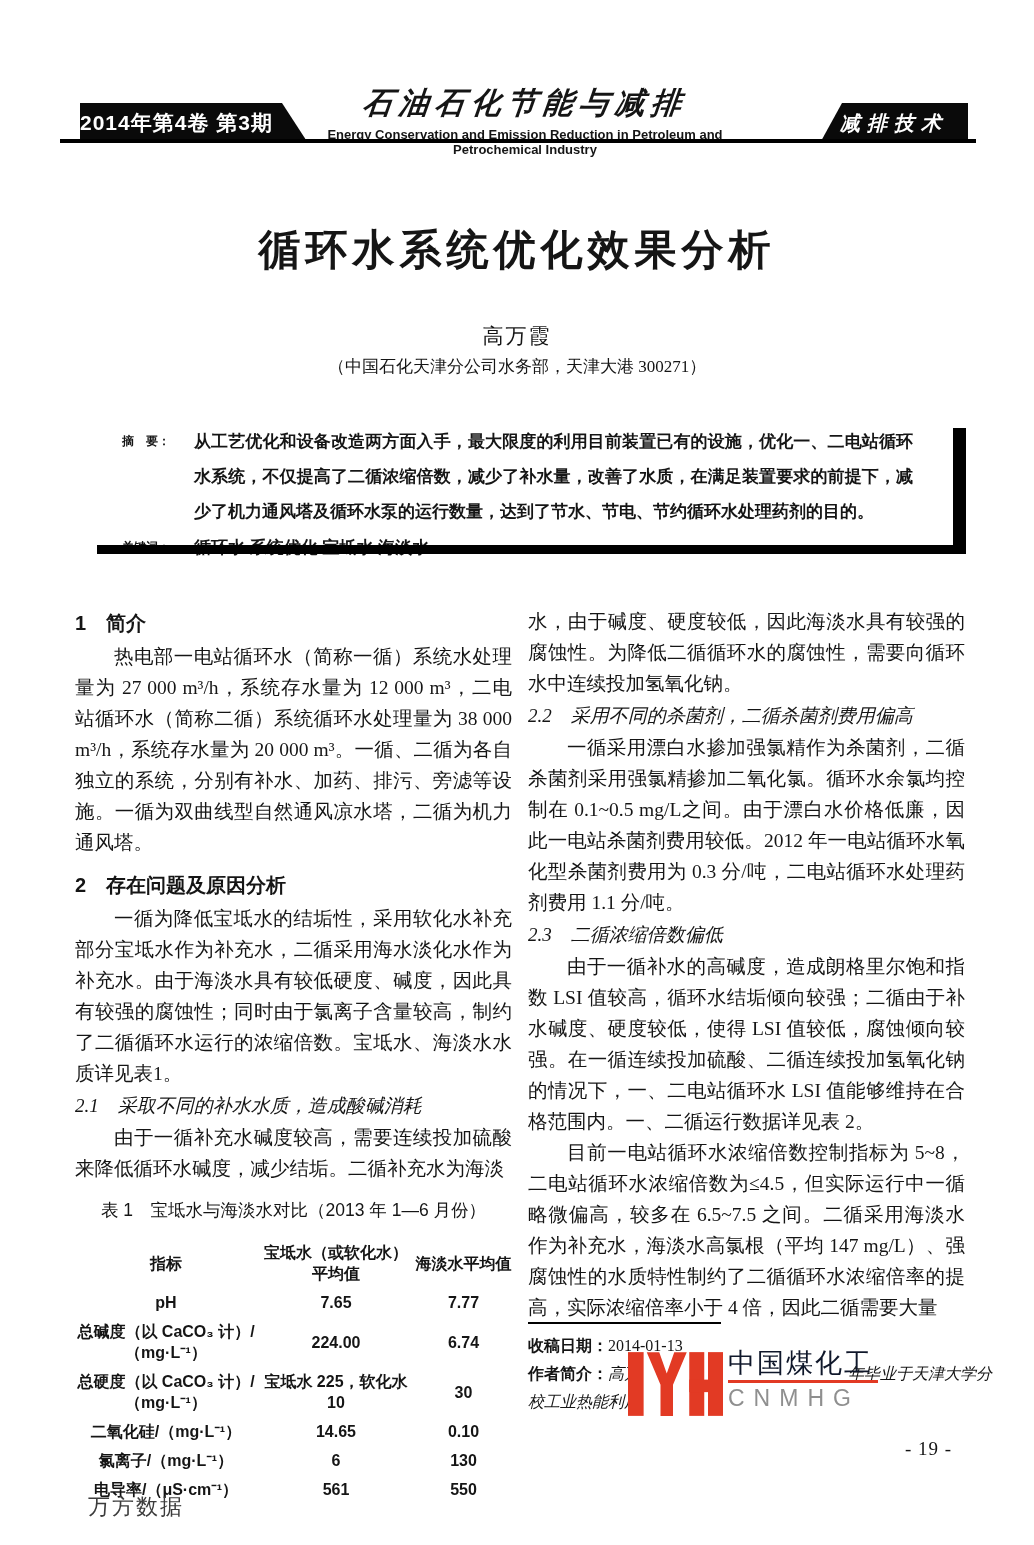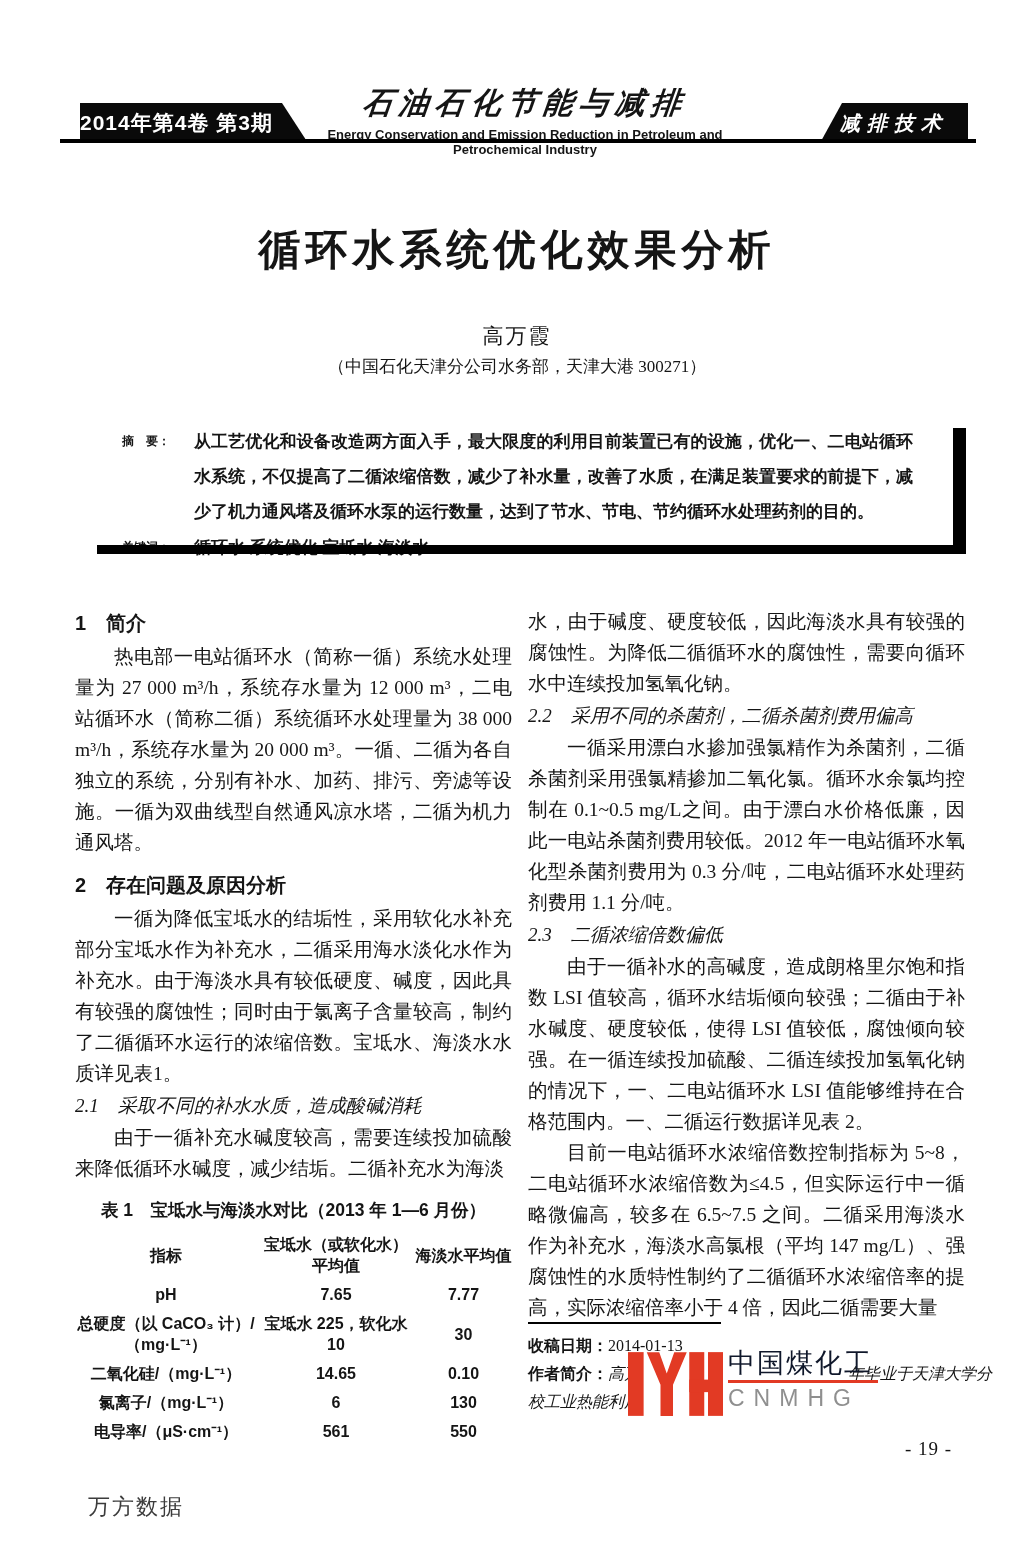--- a/index.html
+++ b/index.html
@@ -42,22 +42,22 @@
         grid-template-columns:437px 437px;column-gap:16px;}
   .col{font-size:19.5px;line-height:31px;text-align:justify;}
   .h-num{font-family:"Liberation Sans",sans-serif;font-weight:bold;font-size:20px;
          line-height:31px;margin:2px 0 2px 0;text-align:left;}
   .h-sec2{margin-top:12px;}
   .subhead{font-style:italic;font-size:19px;line-height:31px;margin:1px 0;text-align:left;}
   .para{margin:0;text-indent:2em;}
   .para-cont{margin:0;text-indent:0;}
 
   
-  .tbl-cap{font-family:"Liberation Sans",sans-serif;font-weight:bold;font-size:17.5px;
-           text-align:center;margin-top:14px;margin-bottom:8px;line-height:24px;}
+  .tbl-cap{font-family:"Liberation Sans",sans-serif;font-weight:normal;font-size:17.5px;
+           text-align:center;margin-top:14px;margin-bottom:16px;line-height:24px;}
   .tbl{font-family:"Liberation Sans",sans-serif;font-weight:bold;font-size:16px;line-height:21px;}
   .trow{display:flex;align-items:center;padding:4px 0;}
   .tc-label{width:182px;text-align:center;}
   .tc-head-label{width:182px;text-align:center;}
   .tc-v1{width:158px;text-align:center;}
   .tc-v2{flex:1;text-align:center;}
 
   
   .footnote{position:absolute;left:528px;top:1322px;width:437px;font-size:16px;line-height:28px;}
   .fn-rule{width:193px;height:2px;background:#000;margin-bottom:8px;}
@@ -130,20 +130,25 @@
       <div class="tbl">
         <div class="trow">
           <div class="tc-head-label">指标</div>
           <div class="tc-v1">宝坻水（或软化水）平均值</div>
           <div class="tc-v2">海淡水平均值</div>
         </div>
         <div class="trow">
           <div class="tc-label">pH</div>
           <div class="tc-v1">7.65</div>
           <div class="tc-v2">7.77</div>
+        </div>
+        <div class="trow">
+          <div class="tc-label">总碱度（以 CaCO₃ 计）/（mg·L⁻¹）</div>
+          <div class="tc-v1">224.00</div>
+          <div class="tc-v2">6.74</div>
         </div>
         <div class="trow">
           <div class="tc-label">总硬度（以 CaCO₃ 计）/（mg·L⁻¹）</div>
           <div class="tc-v1">宝坻水 225，软化水 10</div>
           <div class="tc-v2">30</div>
         </div>
         <div class="trow">
           <div class="tc-label">二氧化硅/（mg·L⁻¹）</div>
           <div class="tc-v1">14.65</div>
           <div class="tc-v2">0.10</div>

